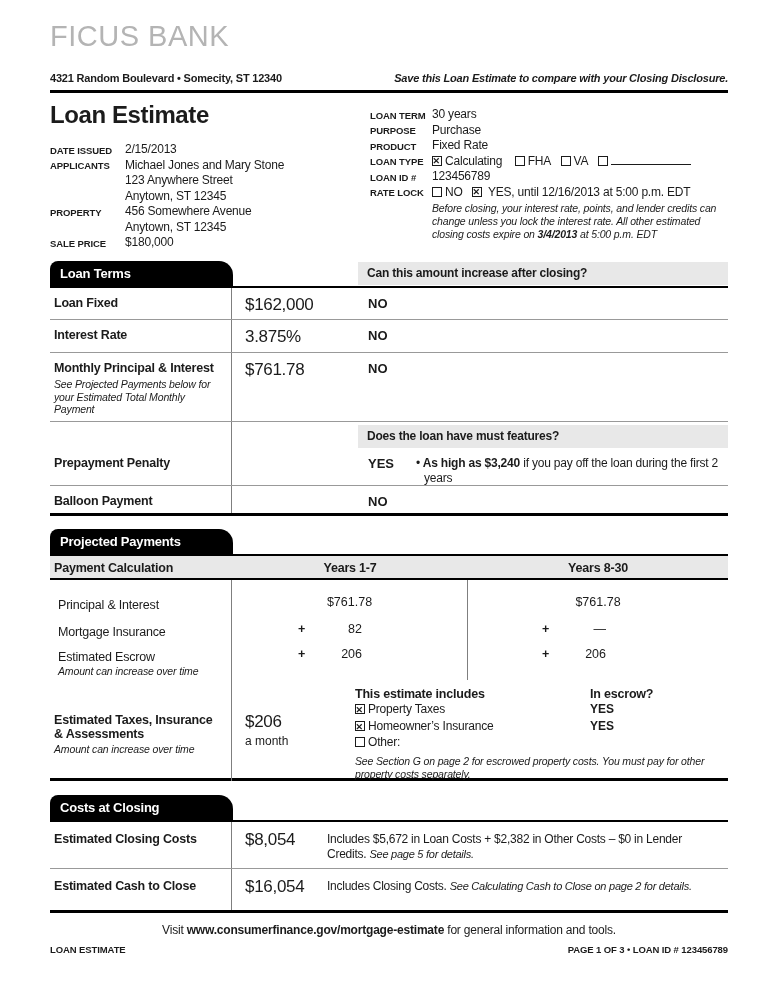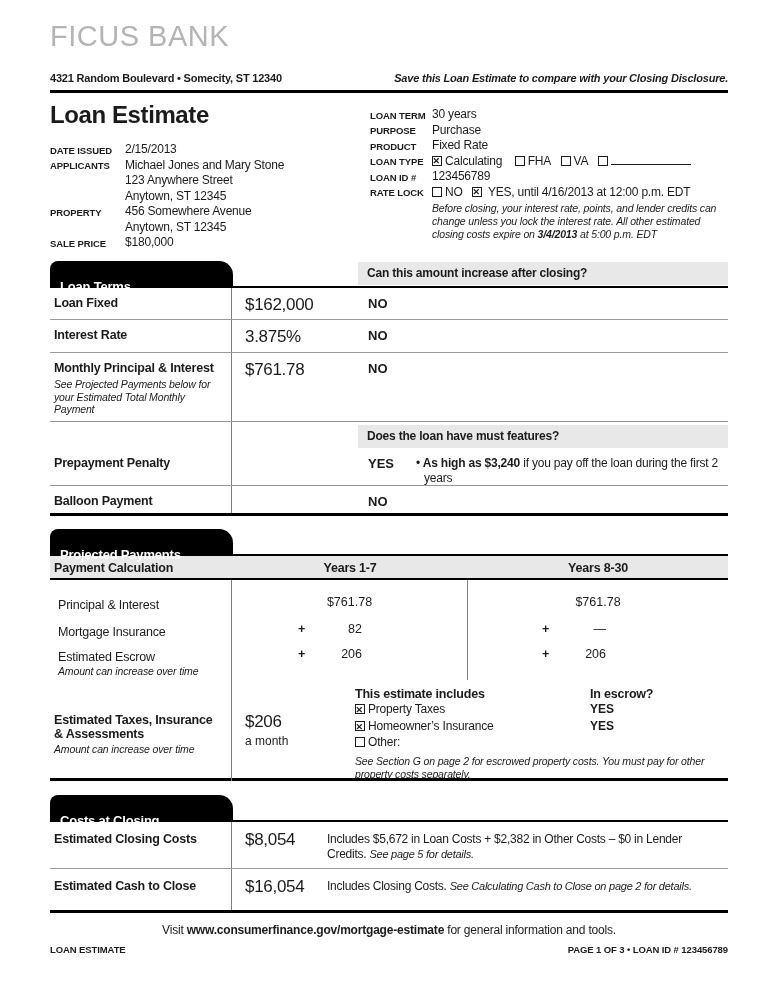--- a/index.html
+++ b/index.html
@@ -36,21 +36,21 @@
 
   
   .cb { display:inline-block; width:10px; height:10px; border:1.5px solid #1b1b1b; margin-right:3px;
         vertical-align:-1px; position:relative; }
   .cb.checked::after { content:"\2715"; position:absolute; left:-0.5px; top:-3px; font-size:9px; font-weight:bold; color:#1b1b1b; }
   .blank-line { display:inline-block; width:80px; border-bottom:1px solid #1b1b1b; height:9px; }
 
   
   .sec-head { position:relative; height:25px; }
   .tab { position:absolute; left:0; bottom:0; width:183px; height:25px; background:#000; color:#fff;
-         font-size:13px; font-weight:bold; padding:18px 0 0 10px; border-radius:8px 14px 0 0; letter-spacing:-0.2px; }
+         font-size:13px; font-weight:bold; padding:5px 0 0 10px; border-radius:8px 14px 0 0; letter-spacing:-0.2px; }
   .qbar { position:absolute; right:0; bottom:1px; width:370px; height:23px; background:#e8e8e8;
           font-size:12px; font-weight:bold; line-height:23px; padding-left:9px; letter-spacing:-0.2px; }
 
   
   .lt-body { border-top:2px solid #000; border-bottom:3px solid #000; }
   .lt-row { display:grid; grid-template-columns:182px 136px 1fr; }
   .lt-row + .lt-row { border-top:1px solid #999; }
   .lt-c1 { border-right:1px solid #7f7f7f; padding:8px 6px 0 4px; }
   .lt-label { font-size:12.5px; font-weight:bold; letter-spacing:-0.2px; }
   .lt-sub { font-size:10.5px; font-style:italic; line-height:12.5px; margin-top:3px; letter-spacing:-0.15px; }
@@ -187,21 +187,21 @@
           </div>
         </div>
         <div class="irow">
           <div class="irlabel">LOAN ID #</div>
           <div class="irval">123456789</div>
         </div>
         <div class="irow">
           <div class="irlabel">RATE LOCK</div>
           <div class="irval">
             <span class="cb"></span><span>NO</span>&nbsp;&nbsp;
-            <span class="cb checked"></span> <span>YES, until 4/16/2013 at 12:00 p.m. EDT</span>
+            <span class="cb checked"></span> <span>YES, until 12/16/2013 at 5:00 p.m. EDT</span>
           </div>
         </div>
         <div class="rl-note">
           <span>Before closing, your interest rate, points, and lender credits can change unless you lock the interest rate. All other estimated closing costs expire on </span><b>3/4/2013</b><span> at 5:00 p.m. EDT</span>
         </div>
       </div>
     </div>
 
     <div class="section mt-lt">
       <div class="sec-head">

